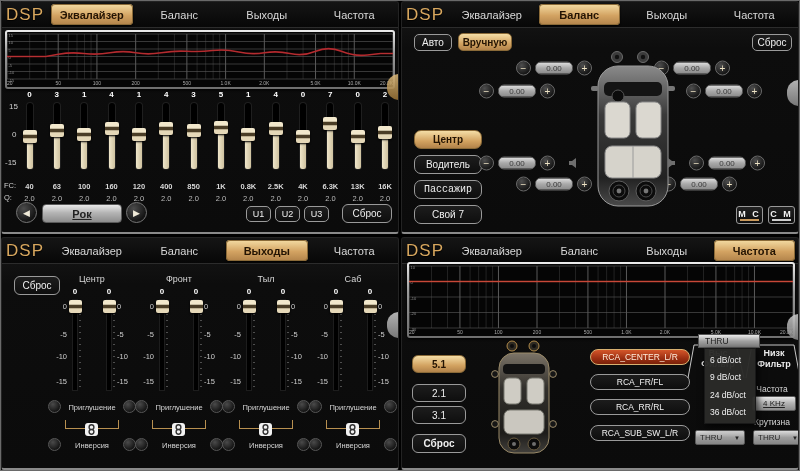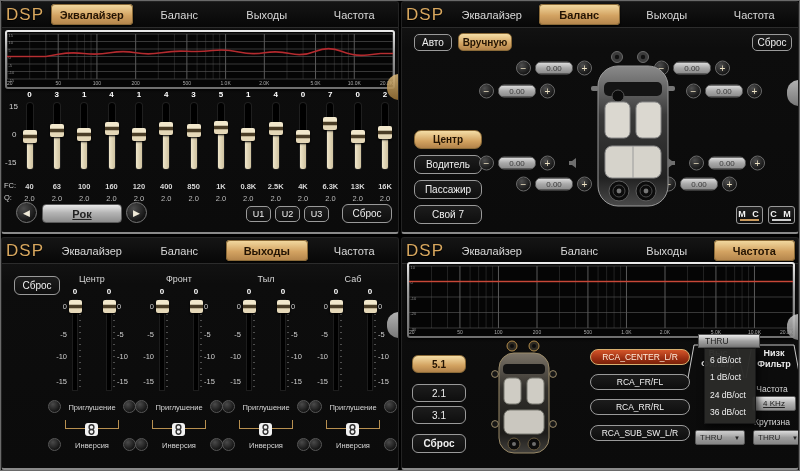--- a/index.html
+++ b/index.html
@@ -338,21 +338,21 @@
           <div class="tab">Частота</div>
         </div>
     </header>
     <div class="pill" style="left:12px;top:32px;width:38px;height:17px;font-size:10px;">Авто</div>
     <div class="pill gold" style="left:56px;top:31px;width:54px;height:18px;font-size:10px;">Вручную</div>
     <div class="pill" style="left:350px;top:32px;width:40px;height:17px;font-size:10px;">Сброс</div>
 
     <div id="bal-presets">
         <div class="pill gold" style="left: 12px; top: 128px; width: 68px; height: 19px; font-size: 10px; border-radius: 7px;">Центр</div>
         <div class="pill" style="left: 12px; top: 153px; width: 68px; height: 19px; font-size: 10px; border-radius: 7px;">Водитель</div>
-        <div class="pill" style="left: 12px; top: 178px; width: 68px; height: 19px; font-size: 10px; border-radius: 7px;">Пассажир</div>
+        <div class="pill" style="left: 12px; top: 178px; width: 68px; height: 19px; font-size: 10px; border-radius: 7px; font-family: Liberation Mono, monospace;">Пассажир</div>
         <div class="pill" style="left: 12px; top: 203px; width: 68px; height: 19px; font-size: 10px; border-radius: 7px;">Свой 7</div>
       </div>
     <div id="bal-spinners">
         <div class="spin" style="left: 152px; top: 66px;">
           <div class="sc">−</div>
           <div class="sv">0.00</div>
           <div class="sc">+</div>
         </div>
         <div class="spin" style="left: 290px; top: 66px;">
           <div class="sc">−</div>
@@ -701,20 +701,20 @@
       <span style="color:#222;font-size:6px;">▼</span>
     </div>
     <div class="fsel" style="left:351px;top:192px;">
       <span>THRU</span>
       <span style="color:#222;font-size:6px;">▼</span>
     </div>
 
     <div class="ddhead">THRU</div>
     <div class="ddlist" id="dd-list">
         <div class="ddopt">6 dB/oct</div>
-        <div class="ddopt">1 dB/oct</div>
+        <div class="ddopt">9 dB/oct</div>
         <div class="ddopt">24 dB/oct</div>
         <div class="ddopt">36 dB/oct</div>
       </div>
 
     <div class="handle" style="top:76px;"></div>
   </section>
 </div>
 
 </body></html>

